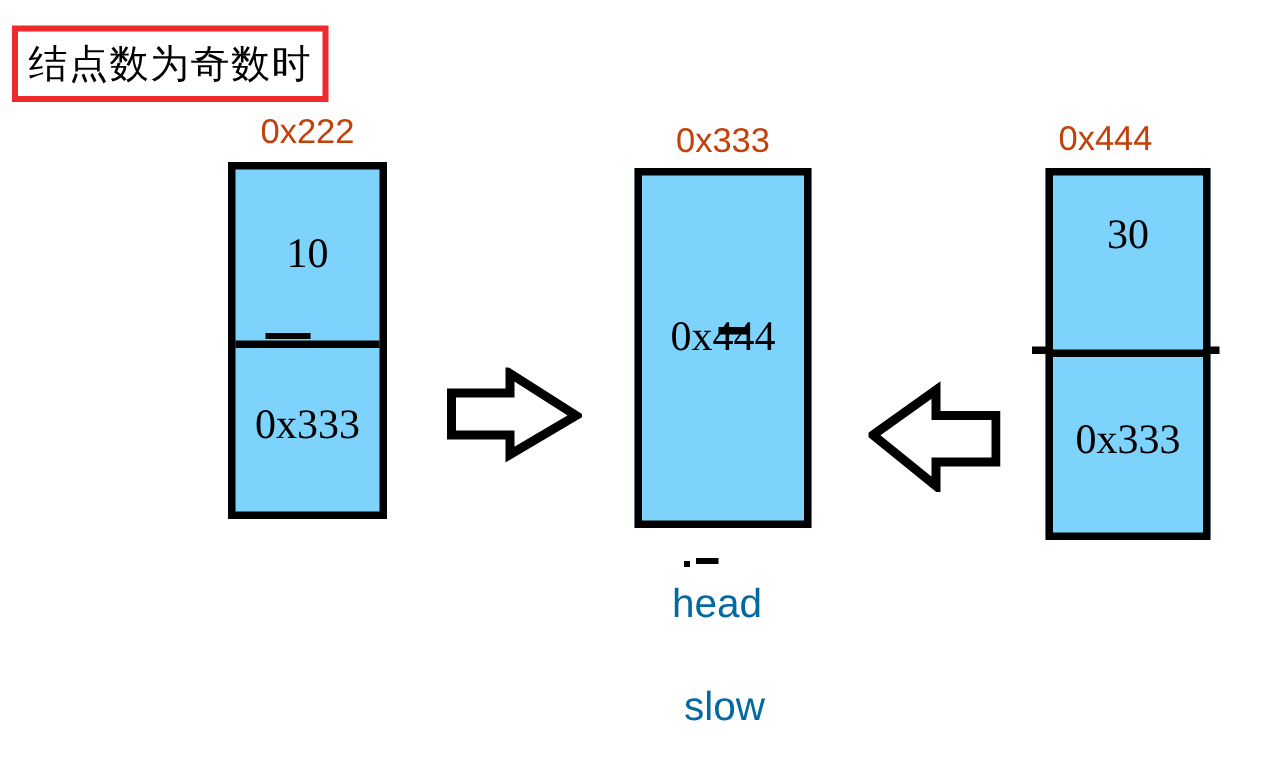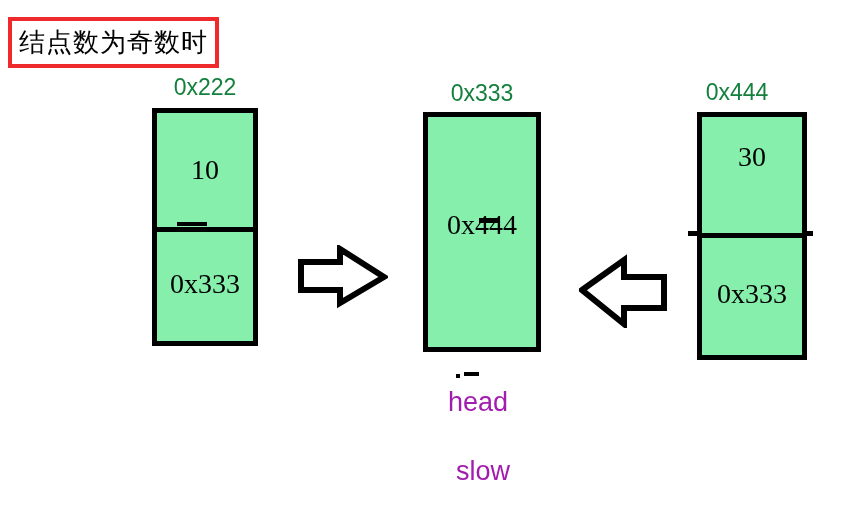--- a/index.html
+++ b/index.html
@@ -25,33 +25,33 @@
     font-size: 26px;
     color: #000;
     letter-spacing: 1px;
     white-space: nowrap;
   }
 
   
   .addr {
     position: absolute;
     font-size: 23px;
-    color: #15803d;
+    color: #c2410c;
     text-align: center;
     white-space: nowrap;
   }
   .addr1 { left: 152px; top: 74px; width: 106px; }
   .addr2 { left: 423px; top: 80px; width: 118px; }
   .addr3 { left: 682px; top: 79px; width: 110px; }
 
   
   .node {
     position: absolute;
     border: 5px solid #000;
-    background: #86efac;
+    background: #7dd3fc;
     box-sizing: border-box;
     display: flex;
     flex-direction: column;
   }
   .node1 { left: 152px; top: 108px; width: 106px; height: 238px; }
   .node2 { left: 423px; top: 112px; width: 118px; height: 240px; }
   .node3 { left: 697px; top: 112px; width: 110px; height: 248px; }
 
   .cell {
     display: flex; align-items: center; justify-content: center;
@@ -84,21 +84,21 @@
 
   
   .artifact { position: absolute; background: #000; }
   .artifact-dot  { left: 456px; top: 374px; width: 4px;  height: 4px; }
   .artifact-dash { left: 464px; top: 372px; width: 15px; height: 4px; }
 
   
   .ptr {
     position: absolute;
     font-size: 27px;
-    color: #a21caf;
+    color: #0369a1;
     white-space: nowrap;
   }
   .ptr-head { left: 448px; top: 387px; }
   .ptr-slow { left: 456px; top: 456px; }
 
   
   .watermark {
     position: absolute;
     right: 11px; top: 473px;
     font-size: 20px;

